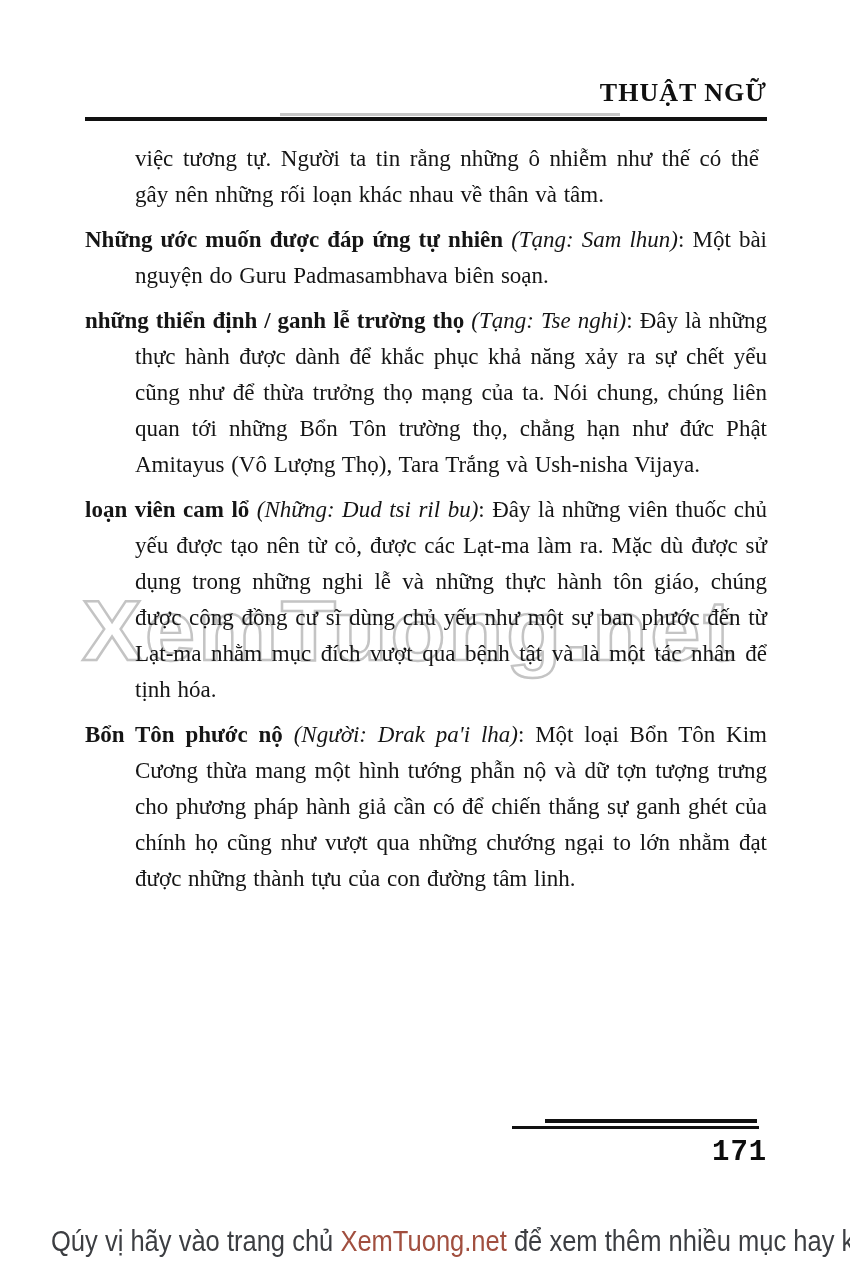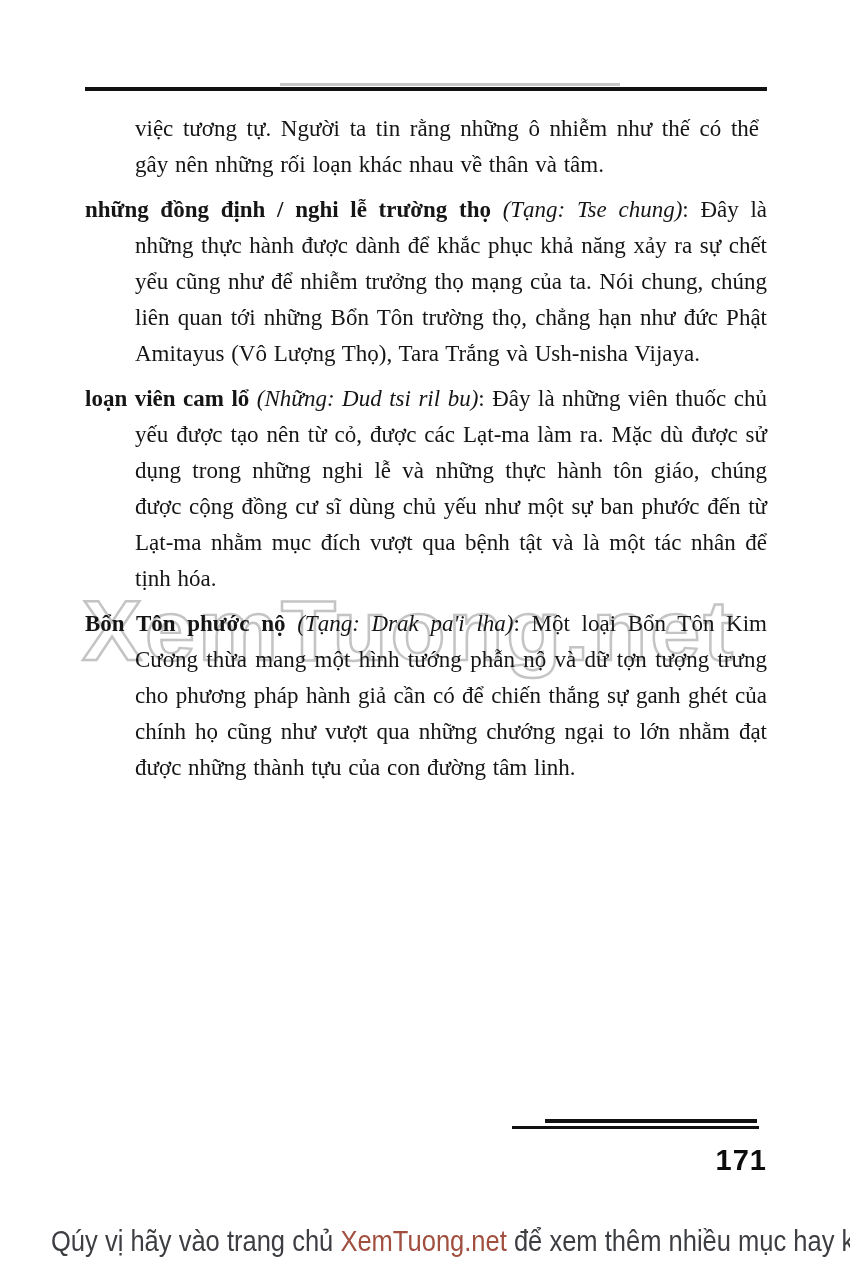--- a/index.html
+++ b/index.html
@@ -78,27 +78,26 @@
   .bottom-rule-bottom{
     position:absolute;
     left:512px; top:1126px;
     width:247px; height:3px;
     background:#111111;
   }
   .page-number{
     position:absolute;
     left:712px; top:1136px;
     width:55px;
-    text-align:right;
-    font-family:Liberation Sans, sans-serif;
+    text-align:center;
+    font-family:Liberation Mono, monospace;
     font-weight:bold;
     font-size:29px;
     color:#0d0d0d;
     letter-spacing:1px;
-    margin-top:8px;
   }
   .footer{
     position:absolute;
     left:0; top:1225px;
     width:850px;
     text-align:center;
     font-family:"Liberation Sans", sans-serif;
     font-size:29px;
     color:#3c3e42;
     white-space:nowrap;
@@ -112,40 +111,46 @@
     cursor:pointer;
   }
 </style>
 </head>
 <body>
 
 <div class="watermark">XemTuong.net</div>
 
 <div class="page-content">
 
+  <div class="header-row">
+    <span class="header-title">THUẬT NGỮ</span>
+  </div>
   <div class="rule-ghost"></div>
   <div class="header-rule"></div>
 
   <div class="body-block">
 
     <p class="continuation">
       <span>việc tương tự. Người ta tin rằng những ô nhiễm như thế có thể gây nên những rối loạn khác nhau về thân và tâm.</span>
     </p>
 
+    <p class="entry">
+      <span class="term">Những ước muốn được đáp ứng tự nhiên </span><span class="tibetan">(Tạng: Sam lhun)</span><span>: Một bài nguyện do Guru Padmasambhava biên soạn.</span>
+    </p>
 
     <p class="entry">
-      <span class="term">những đồng định / nghi lễ trường thọ </span><span class="tibetan">(Tạng: Tse chung)</span><span>: Đây là những thực hành được dành để khắc phục khả năng xảy ra sự chết yểu cũng như để nhiễm trưởng thọ mạng của ta. Nói chung, chúng liên quan tới những Bổn Tôn trường thọ, chẳng hạn như đức Phật Amitayus (Vô Lượng Thọ), Tara Trắng và Ush-nisha Vijaya.</span>
+      <span class="term">những thiển định / ganh lễ trường thọ </span><span class="tibetan">(Tạng: Tse nghi)</span><span>: Đây là những thực hành được dành để khắc phục khả năng xảy ra sự chết yểu cũng như để thừa trưởng thọ mạng của ta. Nói chung, chúng liên quan tới những Bổn Tôn trường thọ, chẳng hạn như đức Phật Amitayus (Vô Lượng Thọ), Tara Trắng và Ush-nisha Vijaya.</span>
     </p>
 
     <p class="entry">
       <span class="term">loạn viên cam lổ </span><span class="tibetan">(Những: Dud tsi ril bu)</span><span>: Đây là những viên thuốc chủ yếu được tạo nên từ cỏ, được các Lạt-ma làm ra. Mặc dù được sử dụng trong những nghi lễ và những thực hành tôn giáo, chúng được cộng đồng cư sĩ dùng chủ yếu như một sự ban phước đến từ Lạt-ma nhằm mục đích vượt qua bệnh tật và là một tác nhân để tịnh hóa.</span>
     </p>
 
     <p class="entry">
-      <span class="term">Bổn Tôn phước nộ </span><span class="tibetan">(Tạng: Drak pa'i lha)</span><span>: Một loại Bổn Tôn Kim Cương thừa mang một hình tướng phẫn nộ và dữ tợn tượng trưng cho phương pháp hành giả cần có để chiến thắng sự ganh ghét của chính họ cũng như vượt qua những chướng ngại to lớn nhằm đạt được những thành tựu của con đường tâm linh.</span>
+      <span class="term">Bổn Tôn phước nộ </span><span class="tibetan">(Người: Drak pa'i lha)</span><span>: Một loại Bổn Tôn Kim Cương thừa mang một hình tướng phẫn nộ và dữ tợn tượng trưng cho phương pháp hành giả cần có để chiến thắng sự ganh ghét của chính họ cũng như vượt qua những chướng ngại to lớn nhằm đạt được những thành tựu của con đường tâm linh.</span>
     </p>
 
   </div>
 </div>
 
 <div class="bottom-rule-top"></div>
 <div class="bottom-rule-bottom"></div>
 <div class="page-number">171</div>
 
 <div class="footer">

